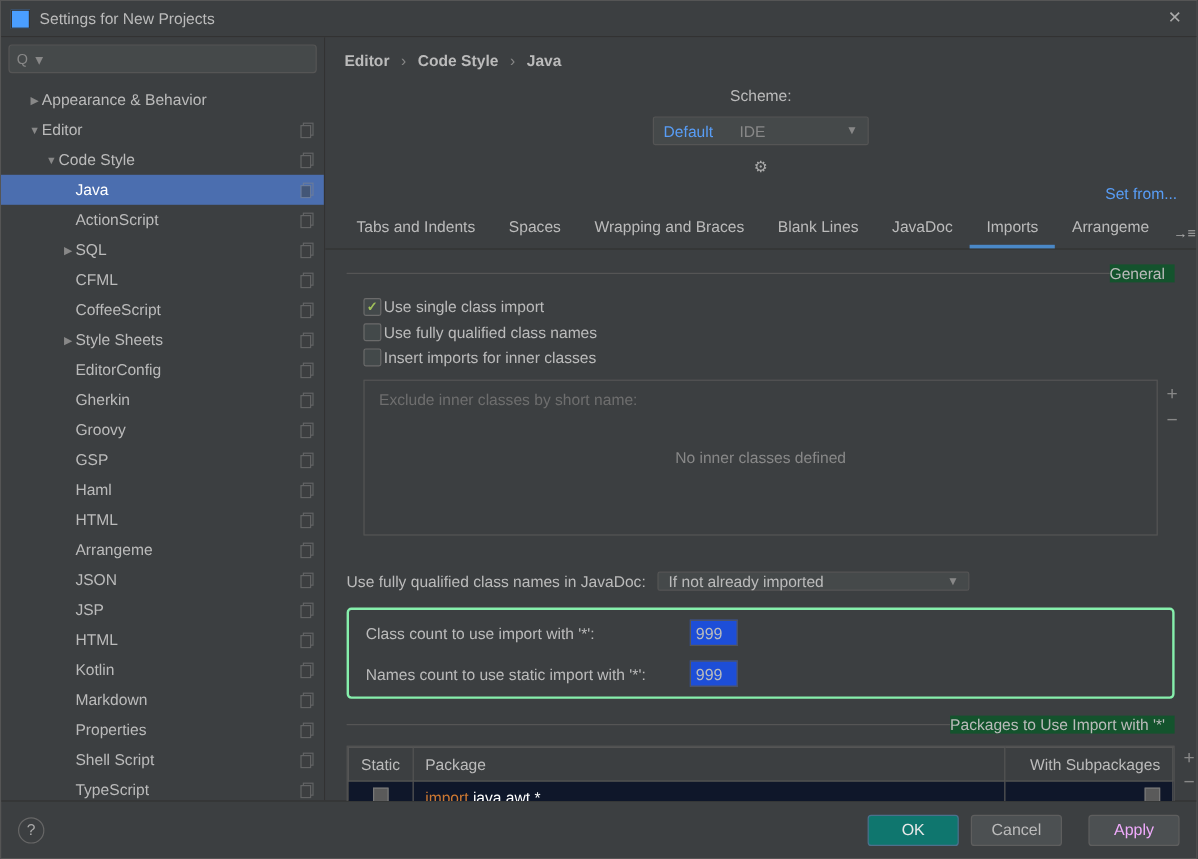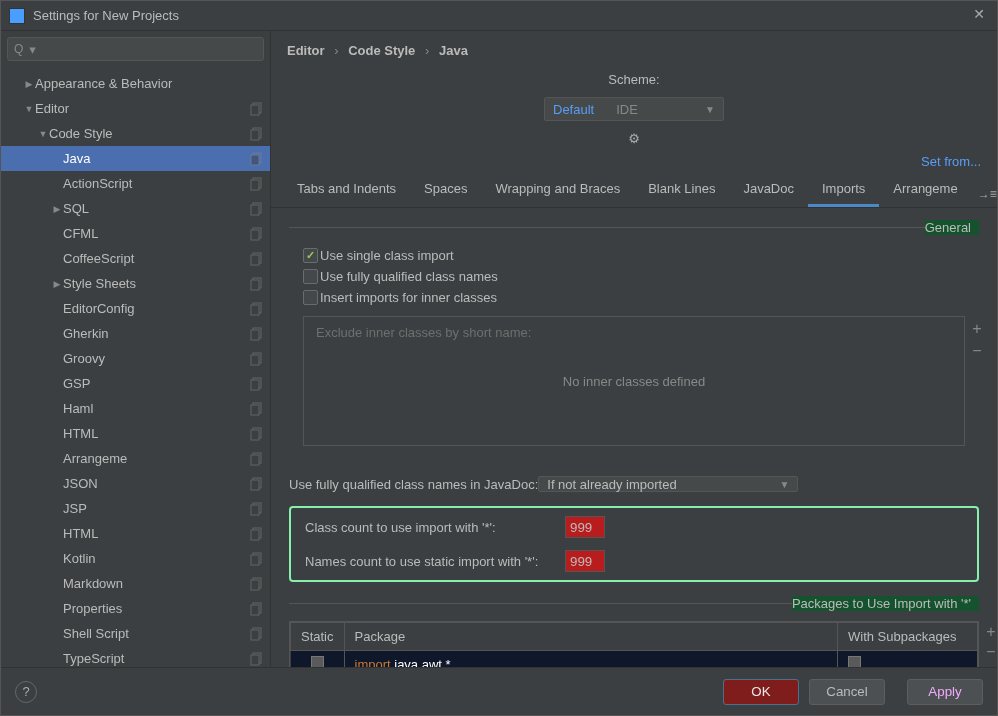--- a/index.html
+++ b/index.html
@@ -42,40 +42,40 @@
 fieldset { border: 1px solid #555; border-left: none; border-right: none; border-bottom: none; padding: 10px 0 14px; margin-bottom: 10px; position: relative; }
 fieldset legend { color: #bbbbbb; padding-right: 8px; background: #14532d; text-align: right; }
 .chk-row { display: flex; align-items: center; gap: 2px; padding: 3px 14px; }
 .chk { width: 15px; height: 15px; background: #43494a; border: 1px solid #6b6b6b; border-radius: 2px; display: inline-flex; align-items: center; justify-content: center; }
 .chk.checked::after { content: "✓"; color: #a0c15a; font-size: 11px; font-weight: bold; }
 .exclude-box { margin: 8px 14px 0; border: 1px solid #555; background: #3c3f41; position: relative; height: 130px; }
 .exclude-box .ph { color: #6e6e6e; padding: 8px 12px; }
 .exclude-box .empty { position: absolute; top: 50%; left: 50%; transform: translate(-50%, -50%); color: #888; }
 .exclude-box .side-btns { position: absolute; right: -22px; top: 4px; display: flex; flex-direction: column; gap: 4px; }
 .side-btn { width: 18px; height: 18px; color: #888; text-align: center; cursor: pointer; font-size: 16px; line-height: 16px; }
-.field-row { display: flex; align-items: center; gap: 0; padding: 6px 0; }
+.field-row { display: flex; align-items: center; gap: 10px; padding: 6px 0; }
 .select { height: 16px; background: #45494a; border: 1px solid #555; padding: 0 8px; display: inline-flex; align-items: center; min-width: 260px; border-radius: 2px; }
 .select .chev { margin-left: auto; color: #888; font-size: 10px; }
 .highlight-box { border: 2px solid #86efac; border-radius: 4px; padding: 2px 14px; margin: 8px 0 14px; }
-.num-input { width: 40px; height: 22px; background: #b91c1c; border: 1px solid #555; color: #bbbbbb; text-align: left; padding: 0 4px; }
+.num-input { width: 40px; height: 22px; background: #1d4ed8; border: 1px solid #555; color: #bbbbbb; text-align: left; padding: 0 4px; }
 .table-wrap { border: 1px solid #555; position: relative; }
 .table { width: 100%; border-collapse: collapse; }
 .table th { background: #3c3f41; text-align: left; padding: 6px 10px; border: 1px solid #555; font-weight: normal; color: #bbbbbb; }
 .table td { padding: 5px 10px; border-right: 1px solid #555; }
 .table tr.row-sel td { background: #0f172a; color: #fff; }
 .table .col-static { width: 50px; text-align: center; }
-.table .col-sub { width: 140px; text-align: left; }
+.table .col-sub { width: 140px; text-align: right; }
 .mini-chk { width: 13px; height: 13px; background: #5a5a5a; border: 1px solid #777; display: inline-block; }
 .kw { color: #cc7832; }
 .table-side-btns { position: absolute; right: -22px; top: 2px; display: flex; flex-direction: column; gap: 2px; }
 .footer { height: 48px; border-top: 1px solid #323232; display: flex; align-items: center; padding: 0 14px; gap: 10px; }
 .footer .help { width: 22px; height: 22px; border: 1px solid #666; border-radius: 50%; color: #aaa; display: flex; align-items: center; justify-content: center; font-size: 13px; }
 .footer .spacer { flex: 1; }
 .btn { min-width: 76px; height: 26px; border: 1px solid #5e5e5e; background: #4c5052; color: #bbbbbb; border-radius: 3px; cursor: pointer; }
-.btn.primary { background: #7f1d1d; border-color: #4c708c; color: #e8e8e8; }
+.btn.primary { background: #0f766e; border-color: #4c708c; color: #e8e8e8; }
 .btn.disabled { color: #f0abfc; margin-left: 12px; }
 .copy-svg { fill: #888; }
 </style>
 </head>
 <body>
 
 <div class="window">
   <div class="titlebar">
     <div class="logo"></div>
     <div class="title">Settings for New Projects</div>

